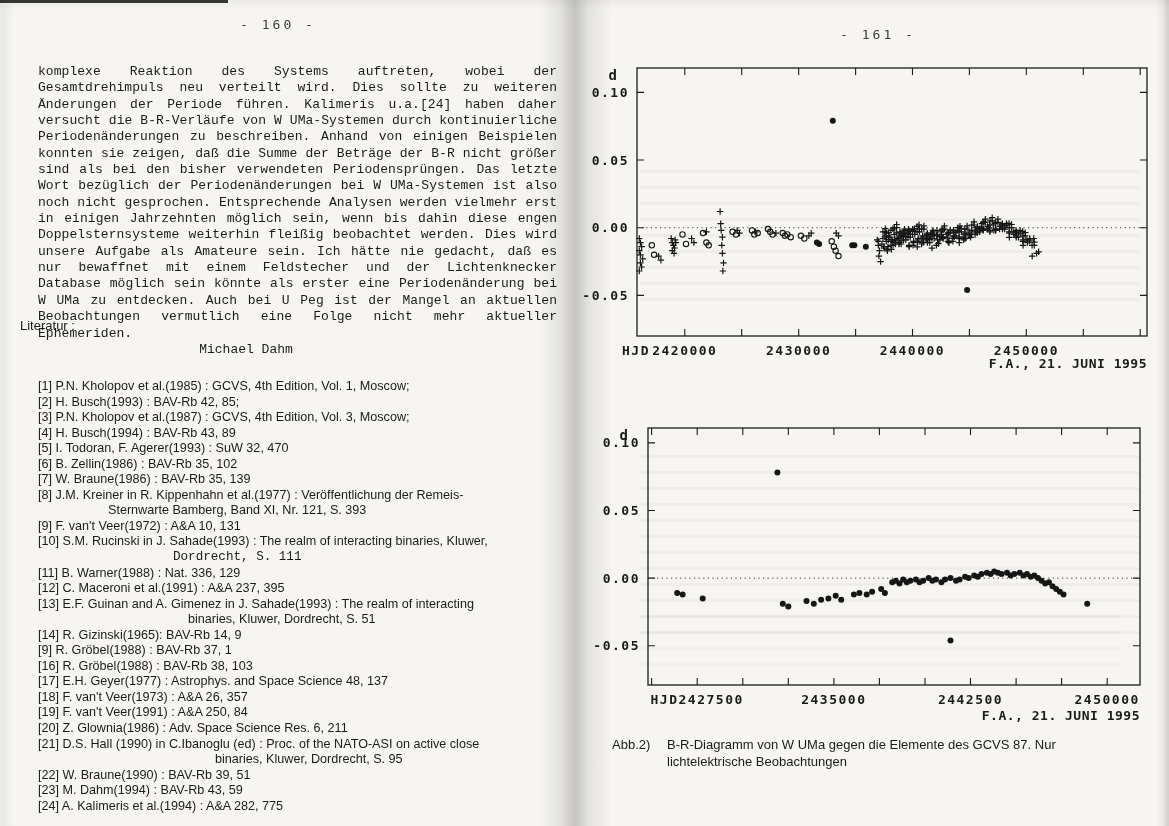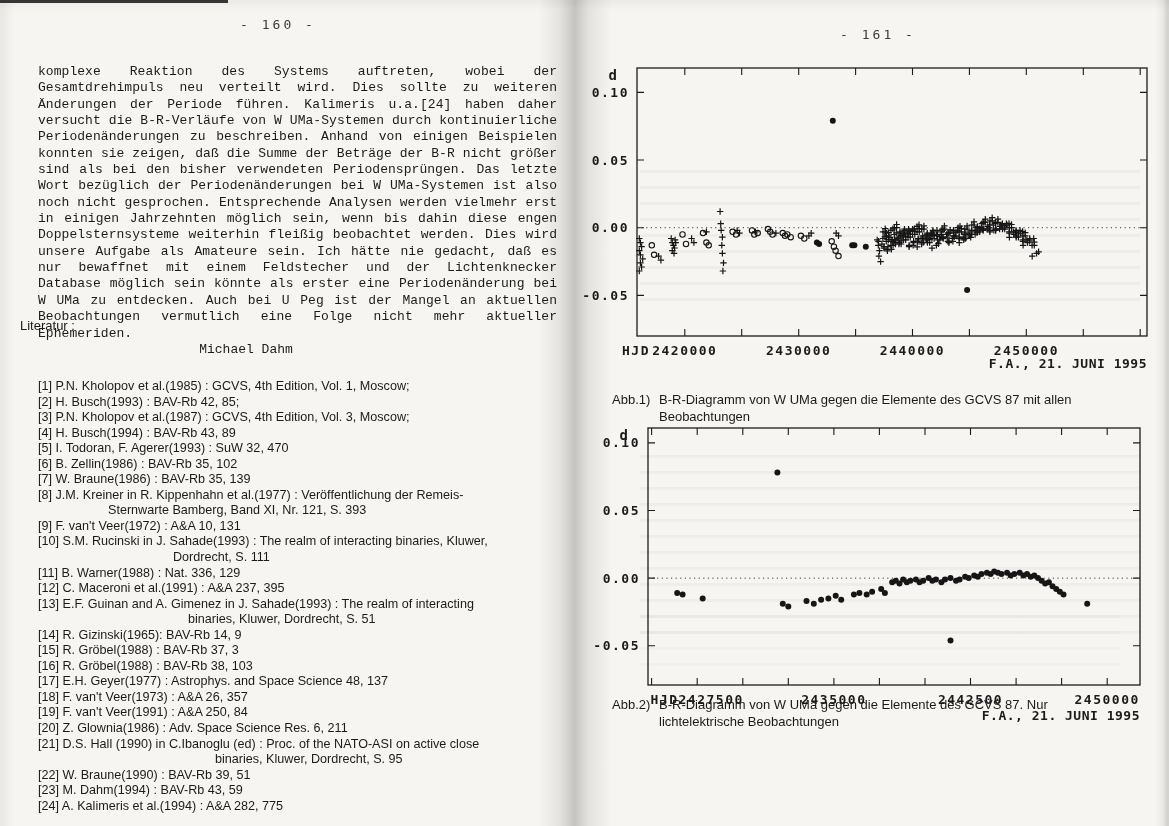--- a/index.html
+++ b/index.html
@@ -27,21 +27,21 @@
   .refs{position:absolute;left:38px;top:343px;width:532px;font-size:12.6px;line-height:15.55px;margin-top:36px;}
   .ref-line{white-space:nowrap;}
   .bleed{position:absolute;pointer-events:none;opacity:.55;filter:blur(.5px);
     background:repeating-linear-gradient(180deg, rgba(110,110,110,0.10) 0 3px, rgba(0,0,0,0) 3px 16px);}
   .bleed.b1{left:640px;top:170px;width:500px;height:135px;}
   .bleed.b2{left:640px;top:455px;width:500px;height:185px;}
   .bleed.b3{left:640px;top:615px;width:480px;height:60px;opacity:.35;}
   .caption{position:absolute;display:flex;font-size:13px;line-height:17px;color:#1b1b1b;}
   .caption .cap-label{width:47px;flex:0 0 47px;}
   .caption.cap1{left:612px;top:391px;width:500px;}
-  .caption.cap2{left:612px;top:696px;width:500px;}
+  .caption.cap2{left:612px;top:736px;width:500px;gap:8px;}
   svg text{fill:#1b1b1b;}
   svg .tick{font:700 13px "DejaVu Sans Mono",monospace;letter-spacing:1.5px;}
   svg .unit{font:700 14px "DejaVu Sans Mono",monospace;}
   svg .credit{font:700 13px "DejaVu Sans Mono",monospace;letter-spacing:0.5px;}
 </style>
 </head>
 <body>
 
 <div class="scan">
   <div class="artifact-top"></div>
@@ -60,27 +60,27 @@
         <div class="ref-line">[2] H. Busch(1993) : BAV-Rb 42, 85;</div>
         <div class="ref-line">[3] P.N. Kholopov et al.(1987) : GCVS, 4th Edition, Vol. 3, Moscow;</div>
         <div class="ref-line">[4] H. Busch(1994) : BAV-Rb 43, 89</div>
         <div class="ref-line">[5] I. Todoran, F. Agerer(1993) : SuW 32, 470</div>
         <div class="ref-line">[6] B. Zellin(1986) : BAV-Rb 35, 102</div>
         <div class="ref-line">[7] W. Braune(1986) : BAV-Rb 35, 139</div>
         <div class="ref-line">[8] J.M. Kreiner in R. Kippenhahn et al.(1977) : Veröffentlichung der Remeis-</div>
         <div class="ref-line" style="padding-left: 70px;">Sternwarte Bamberg, Band XI, Nr. 121, S. 393</div>
         <div class="ref-line">[9] F. van't Veer(1972) : A&amp;A 10, 131</div>
         <div class="ref-line">[10] S.M. Rucinski in J. Sahade(1993) : The realm of interacting binaries, Kluwer,</div>
-        <div class="ref-line" style="padding-left: 135px;">Dordrecht, S. 111</div>
+        <div class="ref-line" style="padding-left: 135px; font-family: Liberation Mono, monospace;">Dordrecht, S. 111</div>
         <div class="ref-line">[11] B. Warner(1988) : Nat. 336, 129</div>
         <div class="ref-line">[12] C. Maceroni et al.(1991) : A&amp;A 237, 395</div>
         <div class="ref-line">[13] E.F. Guinan and A. Gimenez in J. Sahade(1993) : The realm of interacting</div>
         <div class="ref-line" style="padding-left: 150px;">binaries, Kluwer, Dordrecht, S. 51</div>
         <div class="ref-line">[14] R. Gizinski(1965): BAV-Rb 14, 9</div>
-        <div class="ref-line">[15] R. Gröbel(1988) : BAV-Rb 37, 3</div>
+        <div class="ref-line">[9] R. Gröbel(1988) : BAV-Rb 37, 1</div>
         <div class="ref-line">[16] R. Gröbel(1988) : BAV-Rb 38, 103</div>
         <div class="ref-line">[17] E.H. Geyer(1977) : Astrophys. and Space Science 48, 137</div>
         <div class="ref-line">[18] F. van't Veer(1973) : A&amp;A 26, 357</div>
         <div class="ref-line">[19] F. van't Veer(1991) : A&amp;A 250, 84</div>
         <div class="ref-line">[20] Z. Glownia(1986) : Adv. Space Science Res. 6, 211</div>
         <div class="ref-line">[21] D.S. Hall (1990) in C.Ibanoglu (ed) : Proc. of the NATO-ASI on active close</div>
         <div class="ref-line" style="padding-left: 177px;">binaries, Kluwer, Dordrecht, S. 95</div>
         <div class="ref-line">[22] W. Braune(1990) : BAV-Rb 39, 51</div>
         <div class="ref-line">[23] M. Dahm(1994) : BAV-Rb 43, 59</div>
         <div class="ref-line">[24] A. Kalimeris et al.(1994) : A&amp;A 282, 775</div>
@@ -537,22 +537,18 @@
           <circle cx="446.6" cy="168.8" r="3" fill="#161616"></circle>
           <circle cx="450.2" cy="171.6" r="3" fill="#161616"></circle>
           <circle cx="453.9" cy="170.2" r="3" fill="#161616"></circle>
           <circle cx="457.5" cy="174.3" r="3" fill="#161616"></circle>
           <circle cx="461.2" cy="177.0" r="3" fill="#161616"></circle>
           <circle cx="464.8" cy="179.7" r="3" fill="#161616"></circle>
           <circle cx="468.5" cy="182.4" r="3" fill="#161616"></circle>
           <circle cx="492.2" cy="191.8" r="3" fill="#161616"></circle>
         </svg>
       </div>
-    <div class="caption cap1">
-      <span class="cap-label">Abb.1)</span>
-      <span class="cap-body"><span>B-R-Diagramm von W UMa gegen die Elemente des GCVS 87 mit allen</span><br><span>Beobachtungen</span></span>
-    </div>
     <div class="caption cap2">
       <span class="cap-label">Abb.2)</span>
       <span class="cap-body"><span>B-R-Diagramm von W UMa gegen die Elemente des GCVS 87. Nur</span><br><span>lichtelektrische Beobachtungen</span></span>
     </div>
   </div>
 </div>
 
 </body></html>

